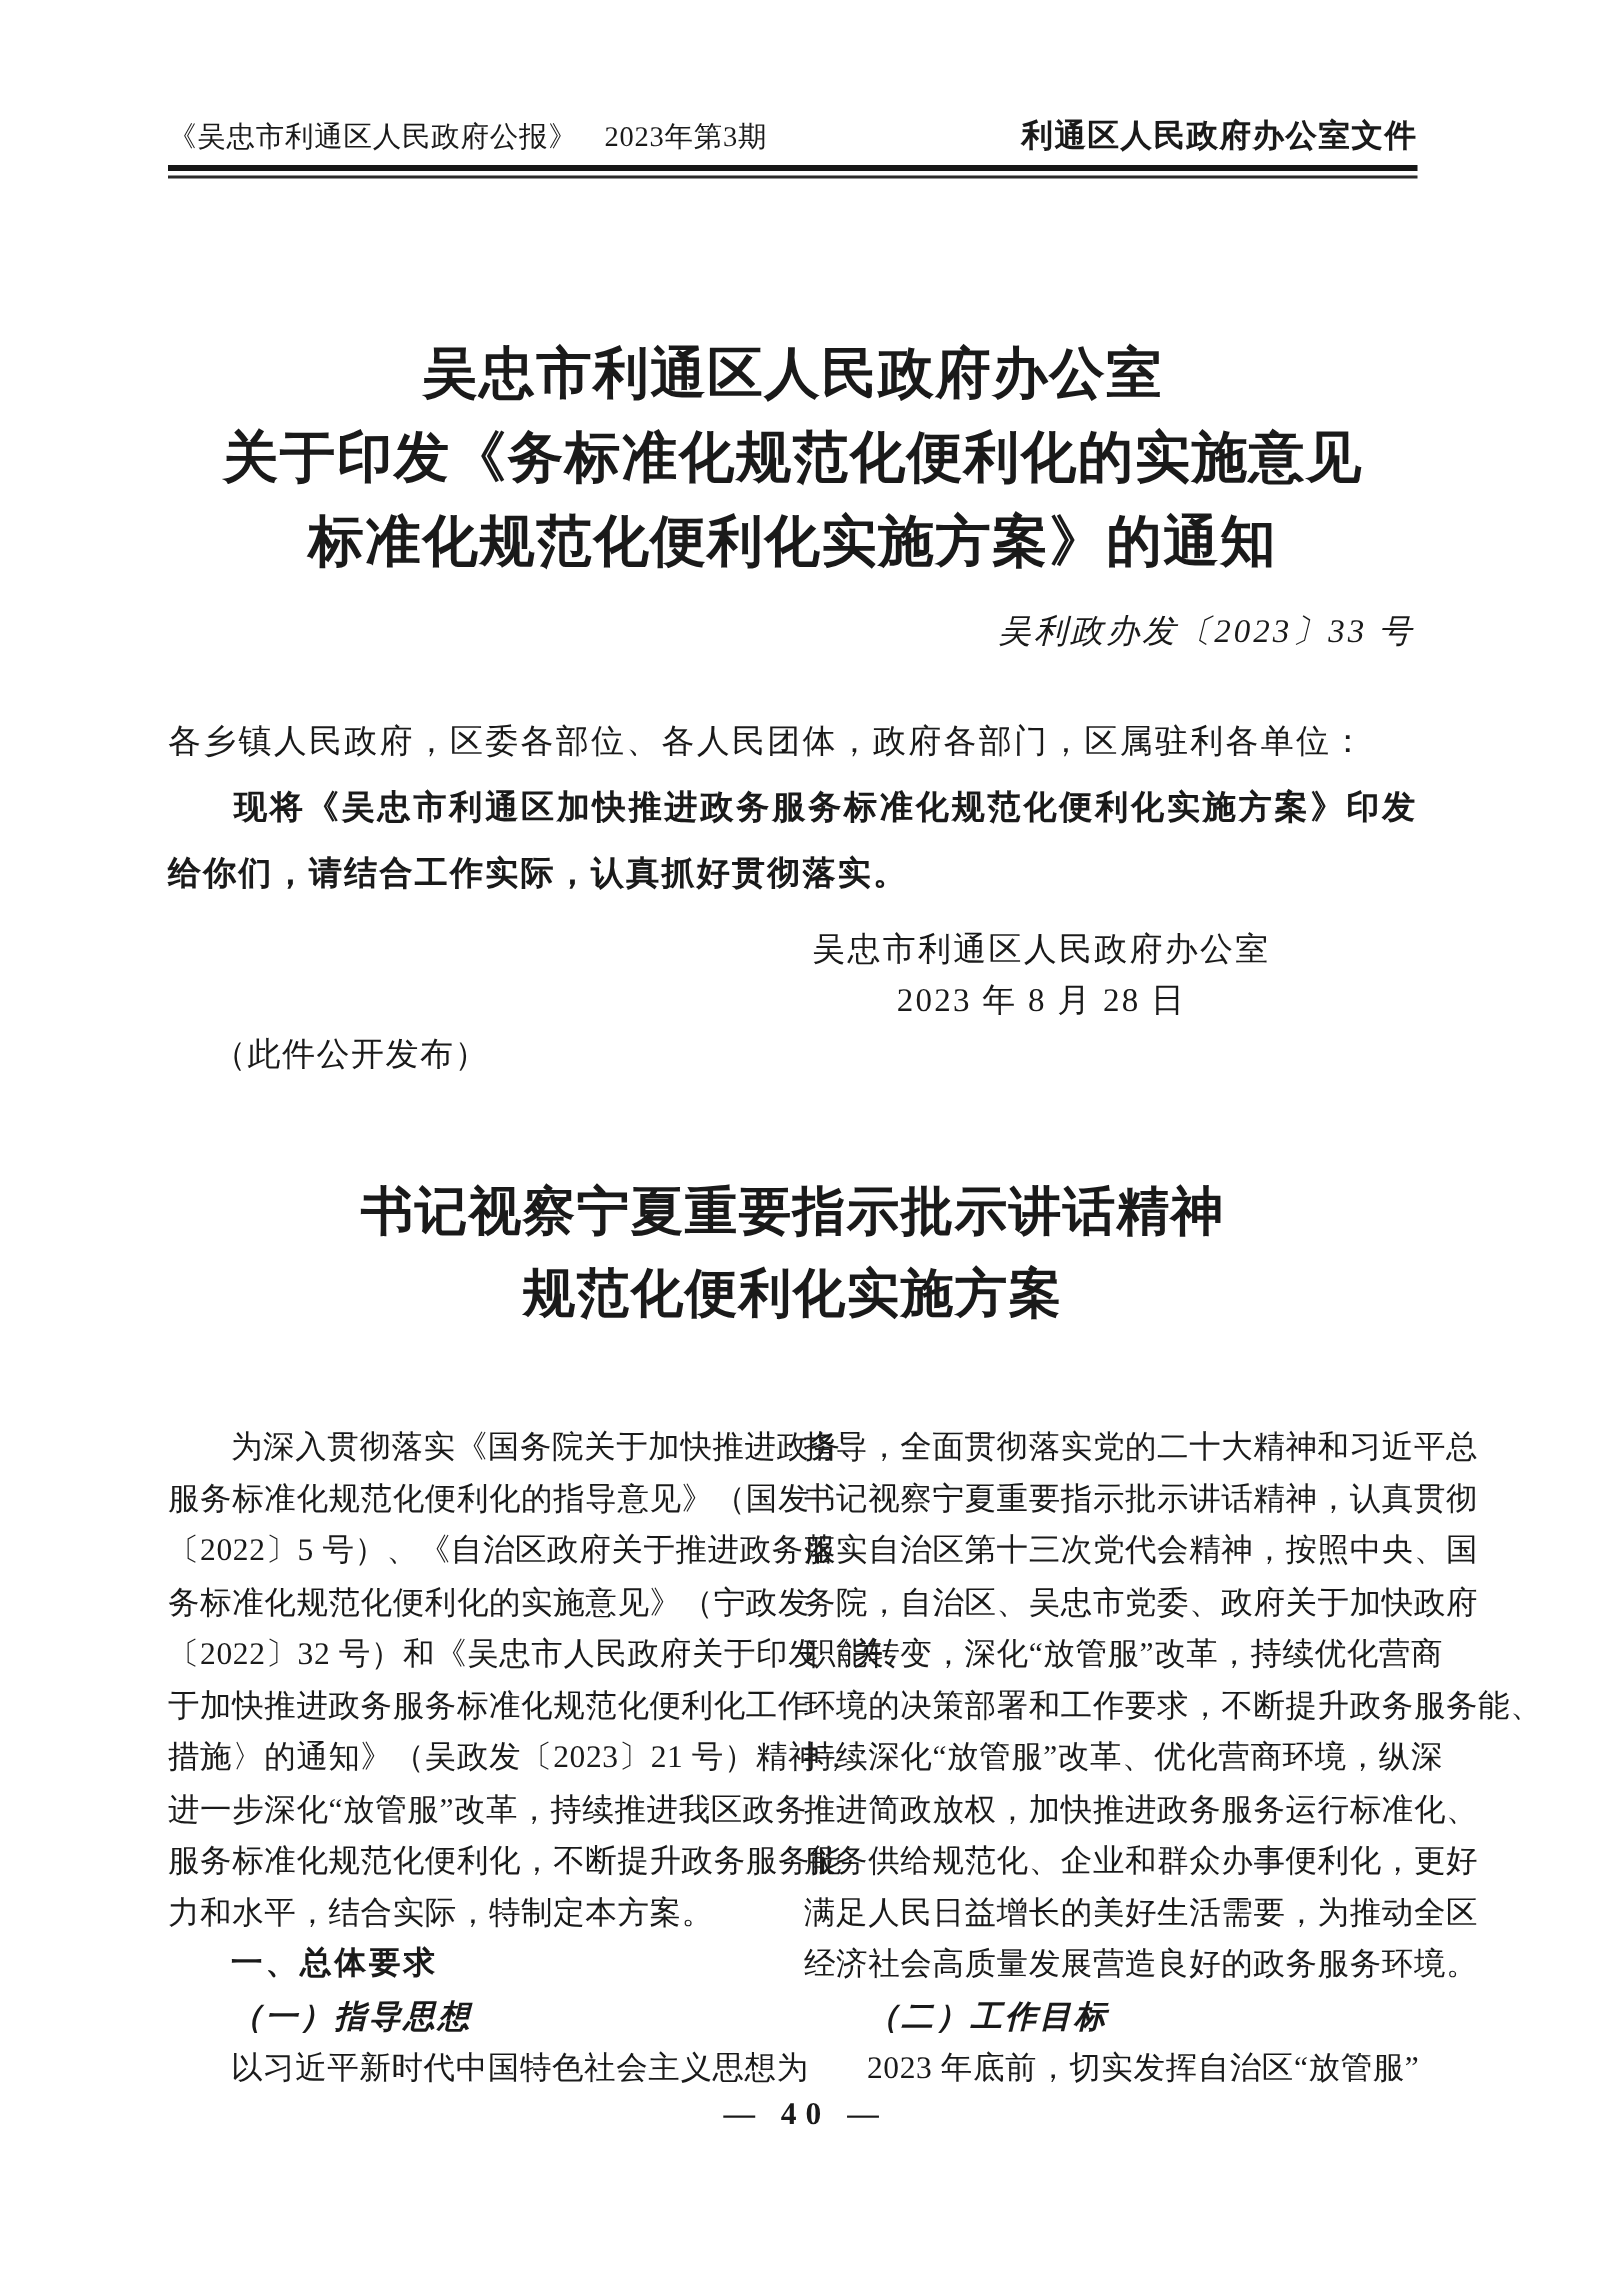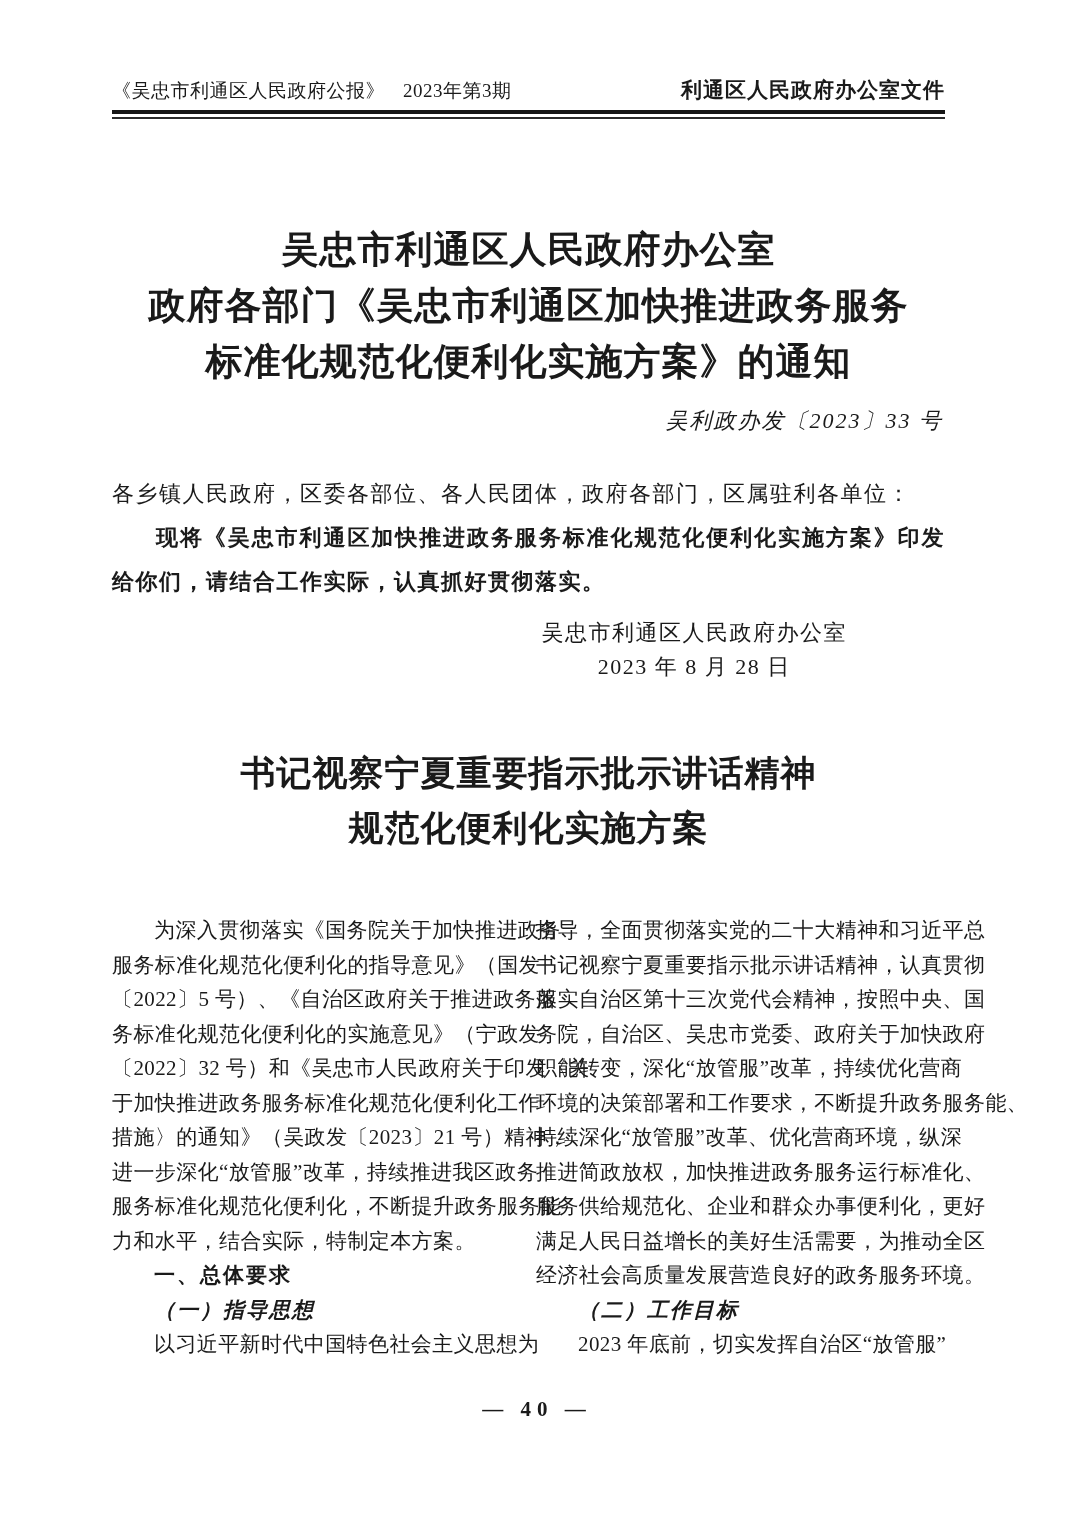--- a/index.html
+++ b/index.html
@@ -140,38 +140,39 @@
       <div class="head-left">
         <span>《吴忠市利通区人民政府公报》</span><span class="issue">2023年第3期</span>
       </div>
       <div class="head-right">利通区人民政府办公室文件</div>
     </div>
     <div class="head-rule-thick"></div>
     <div class="head-rule-thin"></div>
 
     <div class="notice-title">
         <div class="line">吴忠市利通区人民政府办公室</div>
-        <div class="line">政府各部门《吴忠市利通区加快推进政务服务</div>
+        <div class="line">关于印发《务标准化规范化便利化的实施意见</div>
         <div class="line">标准化规范化便利化实施方案》的通知</div>
       </div>
 
     <div class="doc-number">吴利政办发〔2023〕33 号</div>
 
     <div class="notice-body">
       <p class="salutation">各乡镇人民政府，区委各部位、各人民团体，政府各部门，区属驻利各单位：</p>
       <p class="opening">现将《吴忠市利通区加快推进政务服务标准化规范化便利化实施方案》印发给你们，请结合工作实际，认真抓好贯彻落实。</p>
     </div>
 
     <div class="signature-block">
       <div class="signature-inner">
         <div>吴忠市利通区人民政府办公室</div>
         <div>2023 年 8 月 28 日</div>
       </div>
     </div>
 
+    <div class="release-note">（此件公开发布）</div>
 
     <div class="plan-title">
         <div class="line">书记视察宁夏重要指示批示讲话精神</div>
         <div class="line">规范化便利化实施方案</div>
       </div>
 
     <div class="columns">
       <div class="column">
           <div class="line indent">为深入贯彻落实《国务院关于加快推进政务</div>
           <div class="line">服务标准化规范化便利化的指导意见》（国发</div>

